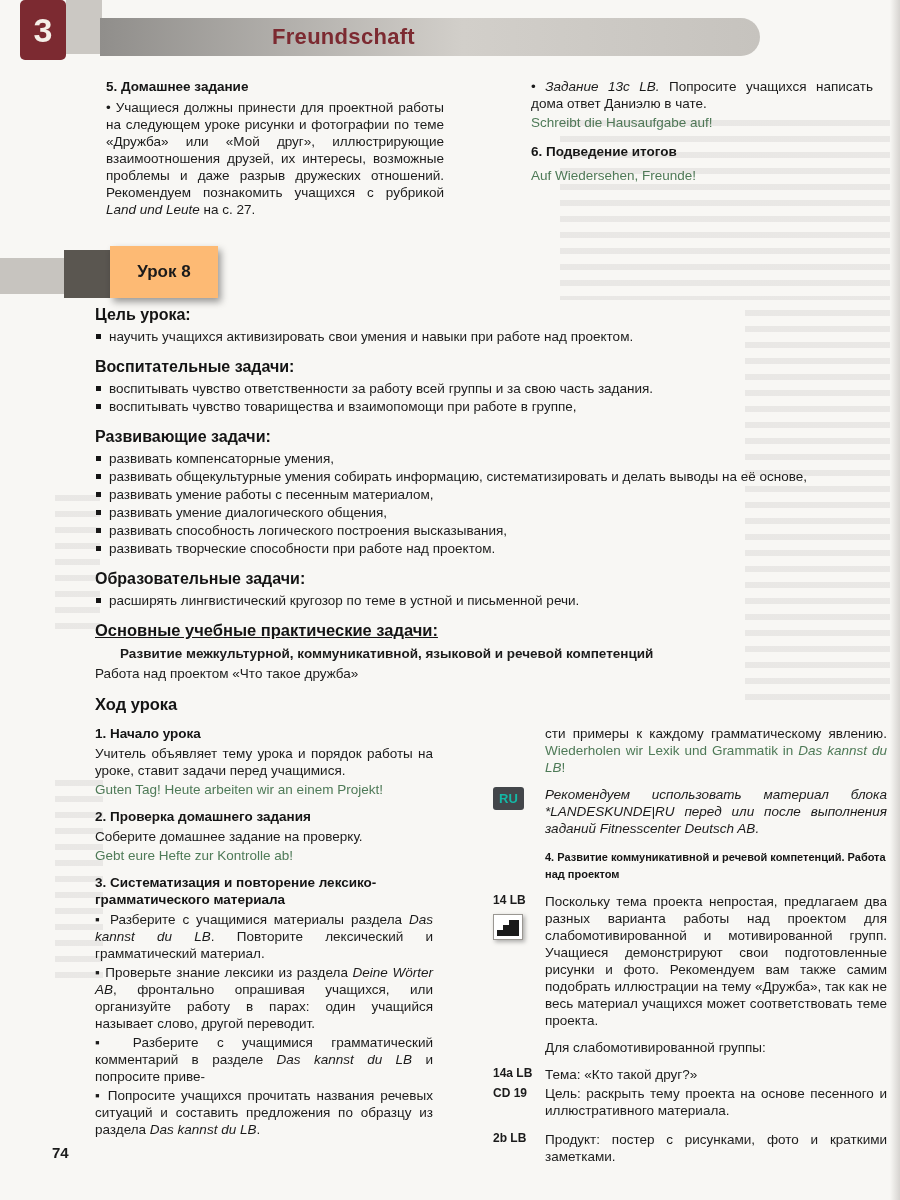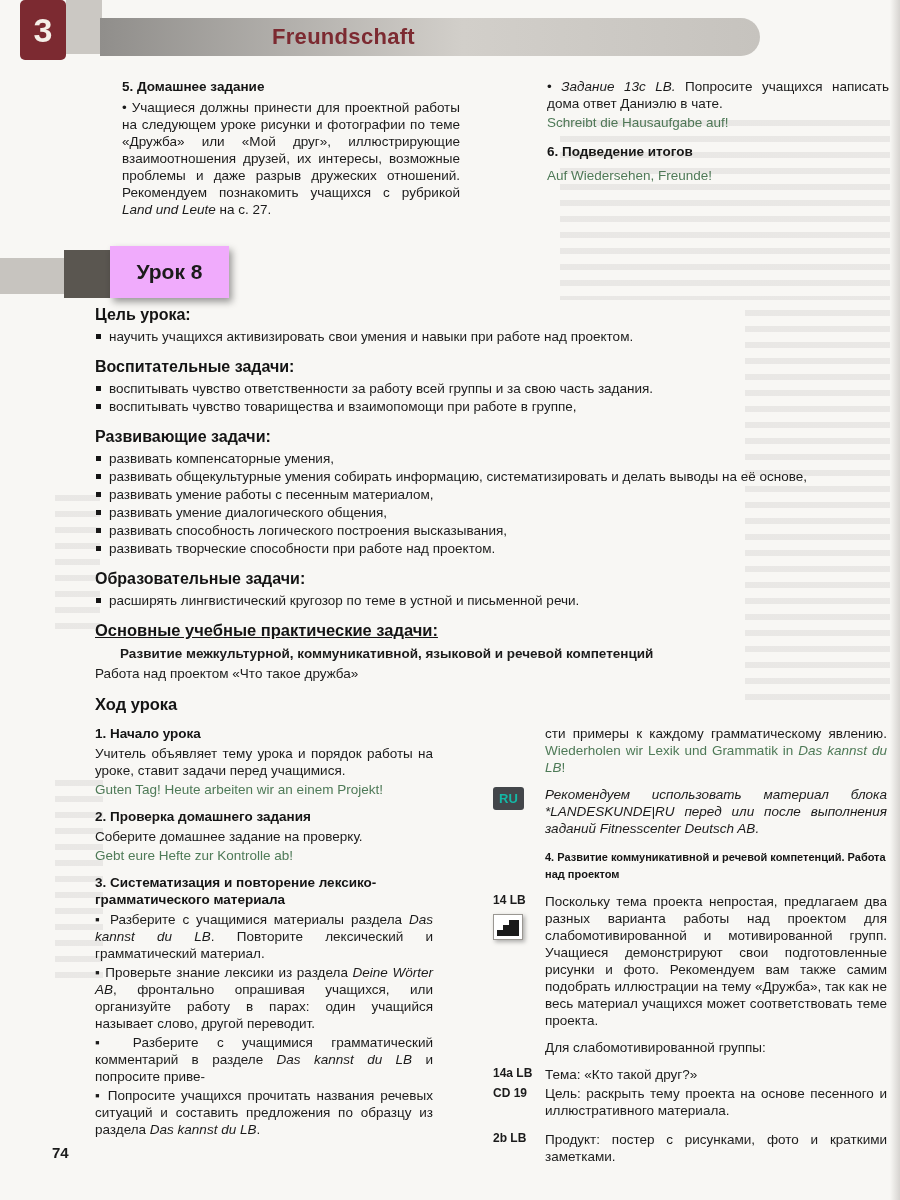--- a/index.html
+++ b/index.html
@@ -29,35 +29,35 @@
   .header-title { color: #7c2a31; font-weight: bold; font-size: 22px; margin-left: 172px; letter-spacing: .3px; }
 
   
   .just { text-align: justify; }
   .de { color: #4e7a57; }
   .it { font-style: italic; }
   .bd { font-weight: normal; }
   h2, h3, h4 { color: #141414; }
 
   
-  .topblock { position: absolute; left: 97px; top: 78px; width: 792px; display: flex; font-size: 13.5px; line-height: 17px; }
+  .topblock { position: absolute; left: 81px; top: 78px; width: 792px; display: flex; font-size: 13.5px; line-height: 17px; }
   .col-tl { width: 363px; padding-left: 25px; }
   .col-tl h4 { font-size: 13.5px; margin-bottom: 4px; }
   .topspacer { width: 87px; }
   .col-tr { width: 342px; }
   .col-tr h4 { font-size: 13.5px; margin-top: 12px; margin-bottom: 7px; }
   .col-tr p { margin-bottom: 2px; }
 
   
   .lesson-strip { position: absolute; left: 0; top: 258px; width: 98px; height: 36px; background: #c7c4bf; }
   .lesson-dark  { position: absolute; left: 64px; top: 250px; width: 48px; height: 48px; background: #5a5650; }
   .lesson-card  {
-    position: absolute; left: 110px; top: 246px; width: 119px; height: 52px;
-    background: #f0abfc; box-shadow: 3px 4px 7px rgba(0,0,0,.38);
-    display: flex; align-items: center; justify-content: center; font-weight: bold; font-size: 21px;
+    position: absolute; left: 110px; top: 246px; width: 108px; height: 52px;
+    background: #fdba74; box-shadow: 3px 4px 7px rgba(0,0,0,.38);
+    display: flex; align-items: center; justify-content: center; font-weight: bold; font-size: 17px;
   }
 
   
   .main { position: absolute; left: 95px; top: 306px; width: 792px; font-size: 13.5px; line-height: 17px; }
   .sec { margin-bottom: 13px; }
   .sec h3 { font-size: 16px; margin-bottom: 5px; }
   .sec ul { list-style: none; }
   .sec li { position: relative; padding-left: 14px; margin-bottom: 1px; }
   .sec li::before { content: ""; position: absolute; left: 1px; top: 6px; width: 5px; height: 5px; background: #141414; }
   .practical { margin-bottom: 14px; }

